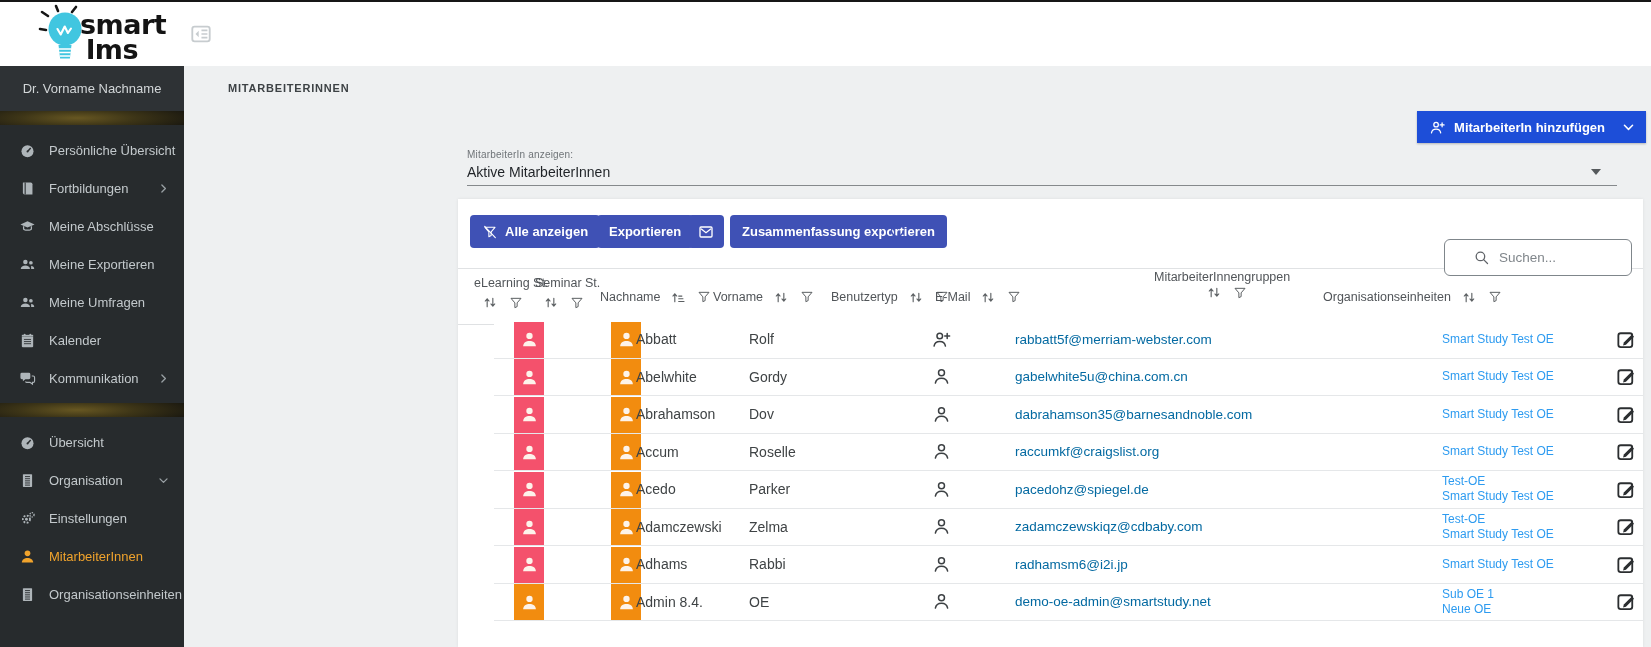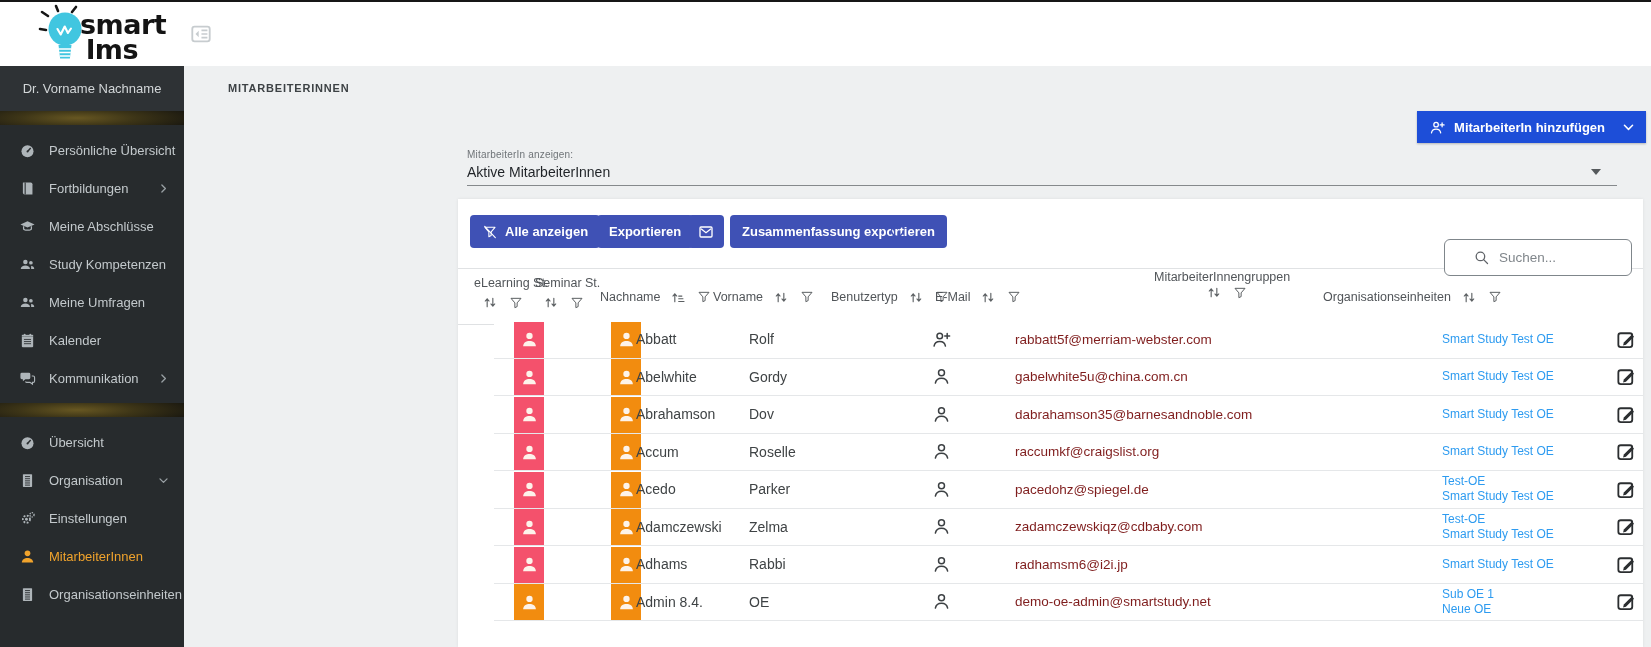--- a/index.html
+++ b/index.html
@@ -88,21 +88,21 @@
   .trow { position:relative; width:100%; height:37.5px; border-bottom:1px solid #e5e7e9; background:#fff; }
   .cell { position:absolute; top:0; height:100%; display:flex; align-items:center; font-size:14px; color:#3f4345; white-space:nowrap; }
   .badge { position:absolute; top:0.5px; height:36px; width:30px; display:flex; align-items:center; justify-content:center; color:#fdf3ea; }
   .badge svg { width:19px; height:19px; }
   .cell-badge1 { left:20px; }
   .cell-badge2 { left:117px; }
   .cell-nachname { left:142px; width:112px; }
   .cell-vorname { left:255px; width:115px; }
   .cell-usertype { left:437px; width:26px; color:#3c4043; }
   .cell-usertype svg { width:21px; height:21px; }
-  .cell-email { left:521px; width:330px; font-size:13.5px; color:#7f1d1d; text-decoration:none; cursor:pointer; }
+  .cell-email { left:521px; width:330px; font-size:13.5px; color:#0369a1; text-decoration:none; cursor:pointer; }
   .cell-oe { left:948px; width:175px; flex-direction:column; align-items:flex-start; justify-content:center; }
   .oe-link { font-size:12px; line-height:15px; color:#2d9bf0; text-decoration:none; cursor:pointer; }
   .action { position:absolute; top:0; height:100%; display:flex; align-items:center; justify-content:center; color:#2b2e30; cursor:pointer; }
   .cell-edit { left:1118px; width:28px; }
   .cell-edit svg { width:23px; height:23px; }
   .cell-trash { left:1157px; width:26px; }
   .cell-trash svg { width:21px; height:21px; }
 </style>
 </head>
 <body>
@@ -160,21 +160,21 @@
             </svg></span>
           <span class="side-label">Meine Abschlüsse</span>
         </div>
         <div class="side-item">
           <span class="icon "><svg viewBox="0 0 24 24">
               <circle cx="9" cy="8.5" r="3.2" fill="currentColor"></circle>
               <path d="M2.5 18.5c0-3.2 3-5 6.5-5s6.5 1.8 6.5 5z" fill="currentColor"></path>
               <circle cx="16.8" cy="9.5" r="2.6" fill="currentColor"></circle>
               <path d="M17.2 13.8c2.5.4 4.3 2.1 4.3 4.7h-4.4z" fill="currentColor"></path>
             </svg></span>
-          <span class="side-label">Study Kompetenzen</span>
+          <span class="side-label">Meine Exportieren</span>
         </div>
         <div class="side-item">
           <span class="icon "><svg viewBox="0 0 24 24">
               <circle cx="9" cy="8.5" r="3.2" fill="currentColor"></circle>
               <path d="M2.5 18.5c0-3.2 3-5 6.5-5s6.5 1.8 6.5 5z" fill="currentColor"></path>
               <circle cx="16.8" cy="9.5" r="2.6" fill="currentColor"></circle>
               <path d="M17.2 13.8c2.5.4 4.3 2.1 4.3 4.7h-4.4z" fill="currentColor"></path>
             </svg></span>
           <span class="side-label">Meine Umfragen</span>
         </div>

